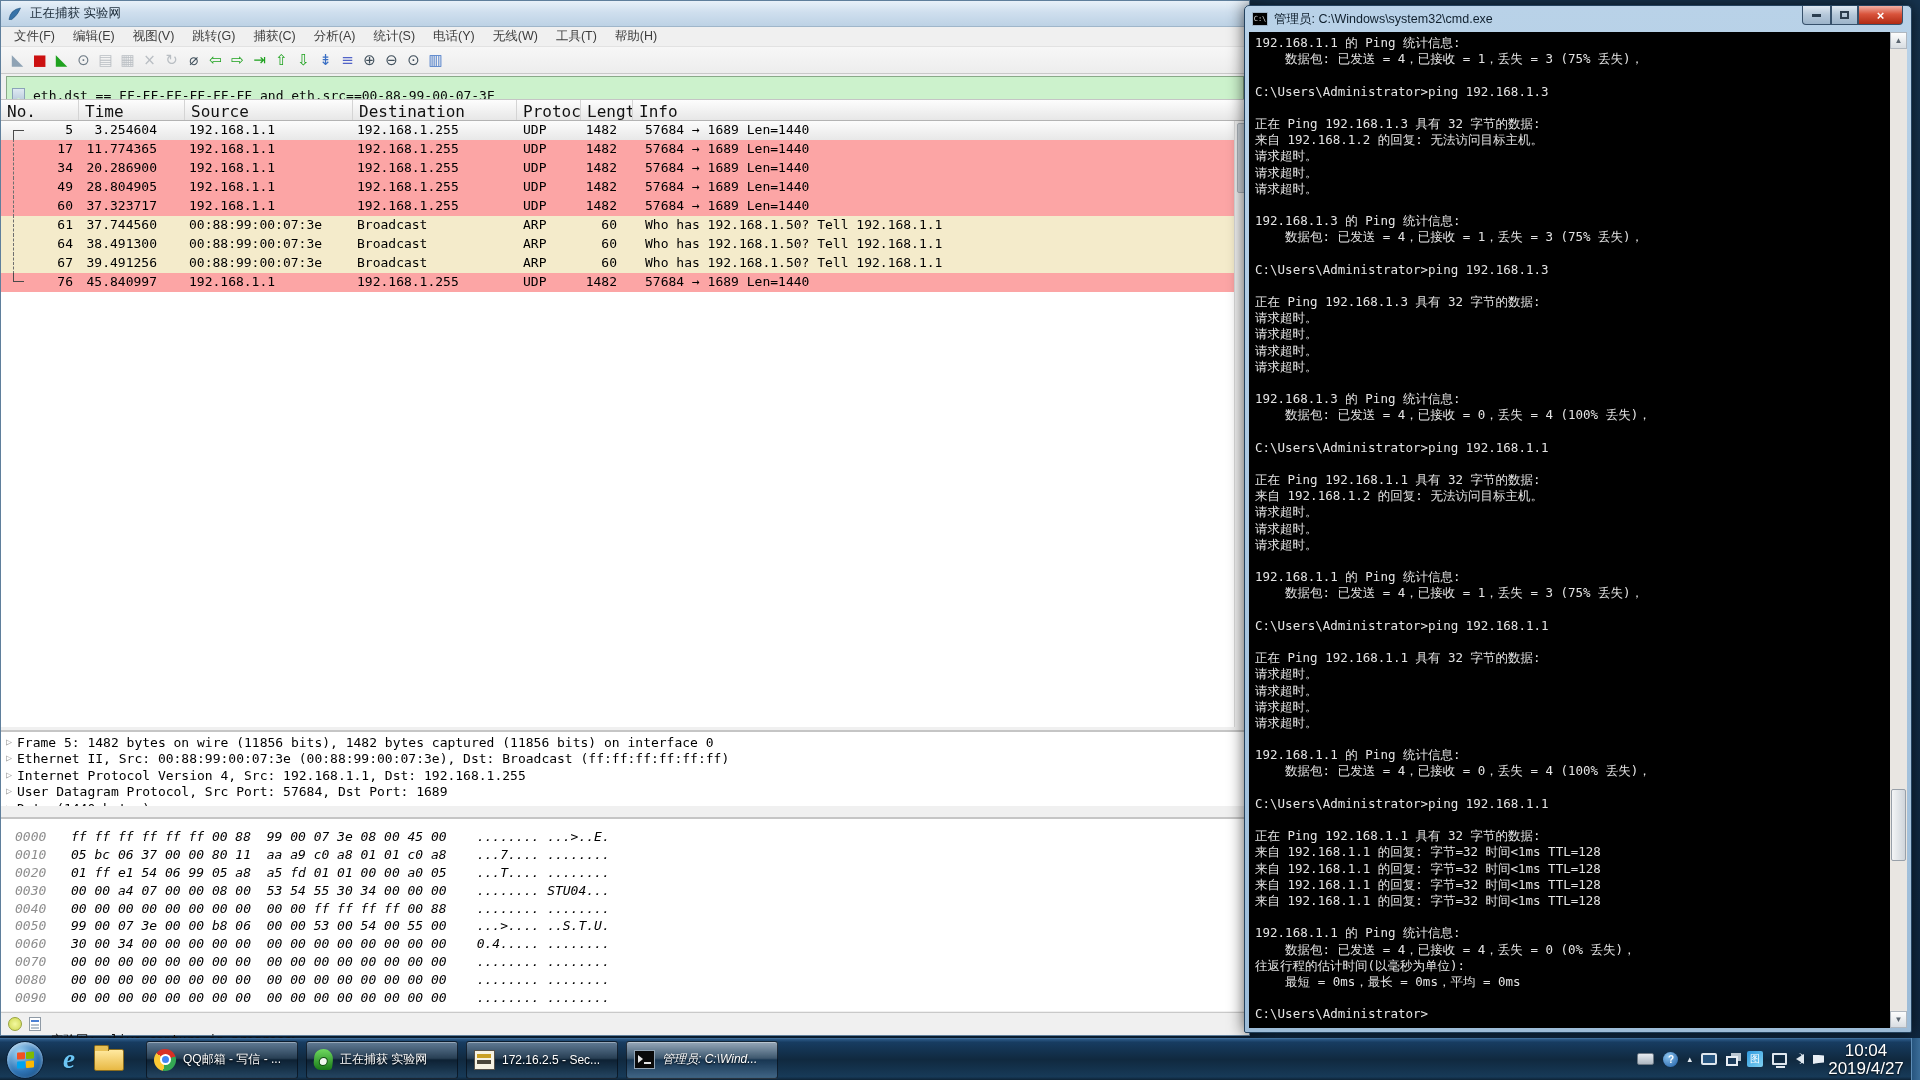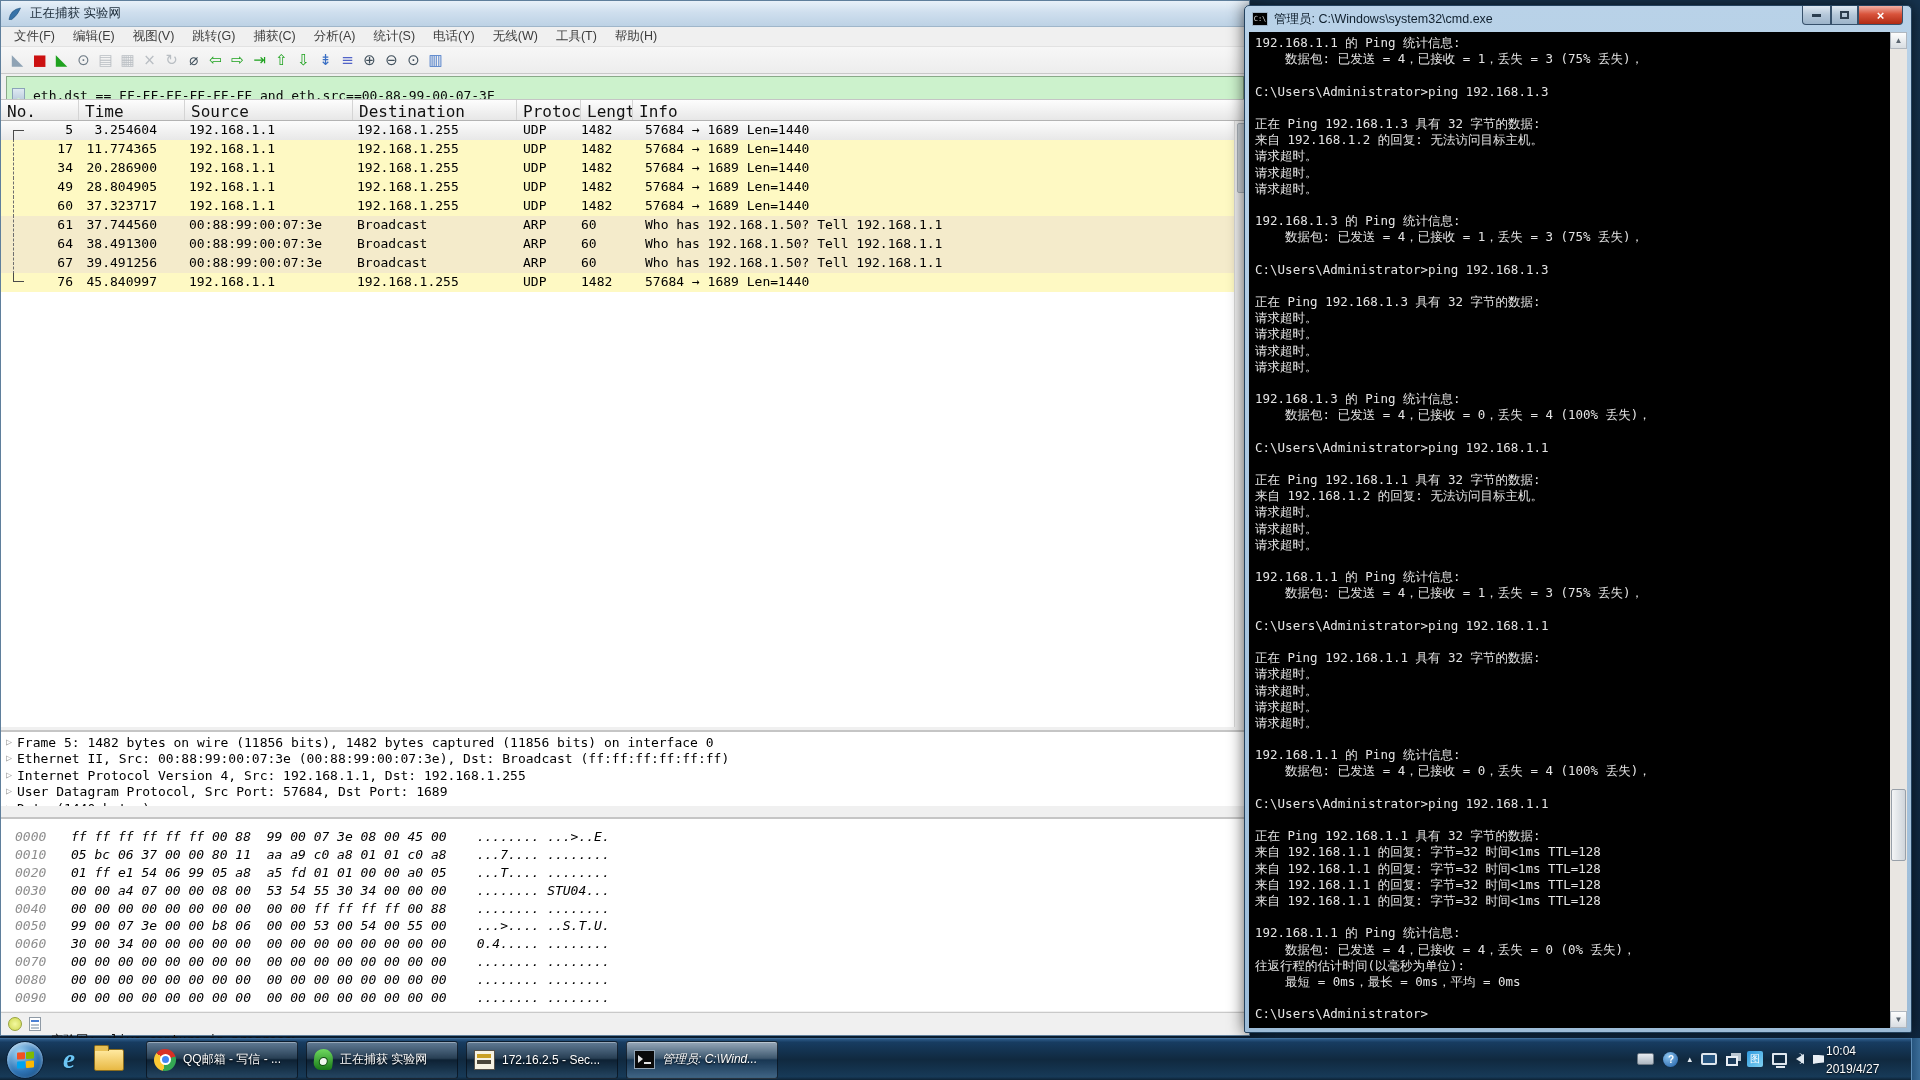--- a/index.html
+++ b/index.html
@@ -30,22 +30,22 @@
   .ws-packetlist { position:absolute; left:0; top:98px; right:0; height:628px; background:#ffffff; border-top:1px solid #c5c5c5; }
   .pl-header { display:flex; height:21px; background:linear-gradient(#fdfdfd,#e7e7e7); border-bottom:1px solid #b3b3b3; }
   .pl-header span { font-family:"DejaVu Sans Mono",monospace; font-size:16px; color:#111; padding:2px 0 0 6px; border-right:1px solid #d4d4d4; overflow:hidden; white-space:nowrap; }
   .prow { display:flex; height:19px; font-family:"DejaVu Sans Mono",monospace; font-size:13px; color:#000; white-space:nowrap; }
   .prow span { padding-top:1px; overflow:hidden; }
   .h-no,.c-no { width:78px; } .h-time,.c-time { width:106px; } .h-src,.c-src { width:168px; }
   .h-dst,.c-dst { width:164px; } .h-proto,.c-proto { width:64px; } .h-len,.c-len { width:52px; } .h-info,.c-info { flex:1; }
   .c-no { position:relative; text-align:right; padding-right:6px; }
   .c-time { text-align:right; padding-right:28px; }
   .c-src,.c-dst { padding-left:4px; } .c-proto { padding-left:6px; }
-  .c-len { text-align:left; padding-right:16px; } .c-info { padding-left:12px; }
-  .row-udp { background:#fef9c3; } .row-arp { background:#f4ebcb; }
+  .c-len { text-align:right; padding-right:16px; } .c-info { padding-left:12px; }
+  .row-udp { background:#fca5a5; } .row-arp { background:#f4ebcb; }
   .row-selected { background:linear-gradient(#fcfcfc,#e8e8e8); }
   .bracket { position:absolute; left:12px; top:0; bottom:0; width:11px; }
   .br-first { top:9px; bottom:-1px; border-left:1px solid #4a4a4a; border-top:1px solid #4a4a4a; }
   .br-mid { top:-1px; bottom:-1px; border-left:1px dashed #6f6f6f; }
   .br-last { top:-1px; height:10px; border-left:1px solid #4a4a4a; border-bottom:1px solid #4a4a4a; }
   .pl-scrollbar { position:absolute; right:0; top:21px; bottom:0; width:15px; background:#f0f0f0; border-left:1px solid #d9d9d9; }
   .pl-thumb { position:absolute; left:2px; right:2px; top:2px; height:70px; background:#cdd3d9; border:1px solid #aab2ba; border-radius:2px; }
 
   
   .ws-details { position:absolute; left:0; top:729px; right:0; height:76px; background:#fff; border-top:2px solid #c5c5c5; overflow:hidden; padding-top:3px; }
@@ -126,21 +126,21 @@
   .t-help { width:15px; height:15px; border-radius:50%; background:radial-gradient(circle at 35% 30%,#8cc4ee,#1c5ca5); color:#fff; font-size:10px; font-weight:bold; text-align:center; line-height:15px; }
   .t-chevron { color:#e2eaf1; font-size:9px; }
   .t-computer { width:16px; height:12px; border:2px solid #dfe7ee; border-radius:2px; background:#27557f; }
   .t-windows { width:12px; height:10px; border:2px solid #e8eef4; background:#1c3d5c; box-shadow:4px -4px 0 -1px #b9c6d1; margin-top:4px; }
   .t-ime { width:16px; height:16px; background:linear-gradient(135deg,#2f9ae0,#7fd0f0); color:#fff; font-size:10px; line-height:16px; text-align:center; border-radius:2px; }
   .t-network { width:15px; height:12px; border:2px solid #dfe7ee; border-radius:1px; background:transparent; position:relative; }
   .t-network:after { content:""; position:absolute; left:2px; bottom:-5px; width:9px; height:2px; background:#dfe7ee; }
   .t-volume { width:0; height:0; border-top:5px solid transparent; border-bottom:5px solid transparent; border-right:8px solid #dfe7ee; position:relative; }
   .t-volume:after { content:""; position:absolute; left:1px; top:-6px; width:5px; height:11px; border-right:2px solid #dfe7ee; border-radius:0 6px 6px 0; }
   .t-flag { width:11px; height:9px; background:#e8eef4; clip-path:polygon(0 0,100% 12%,100% 88%,0 100%); border-left:2px solid #e8eef4; box-shadow:-2px 3px 0 -1px #cfd9e2; }
-  .clock { position:absolute; right:14px; bottom:2px; width:80px; color:#fff; font-size:12px; text-shadow:0 1px 2px #000; line-height:18px; }
+  .clock { position:absolute; right:14px; bottom:2px; width:80px; text-align:center; color:#fff; font-size:17px; text-shadow:0 1px 2px #000; line-height:18px; }
   .show-desktop { position:absolute; right:0; bottom:0; width:9px; height:42px; background:linear-gradient(90deg,#27557f,#3a6c97); border-left:1px solid #5d8cb5; }
 </style>
 </head>
 <body>
 
 <div id="screen">
 
   <div class="ws-window">
 
     <div class="ws-titlebar">

